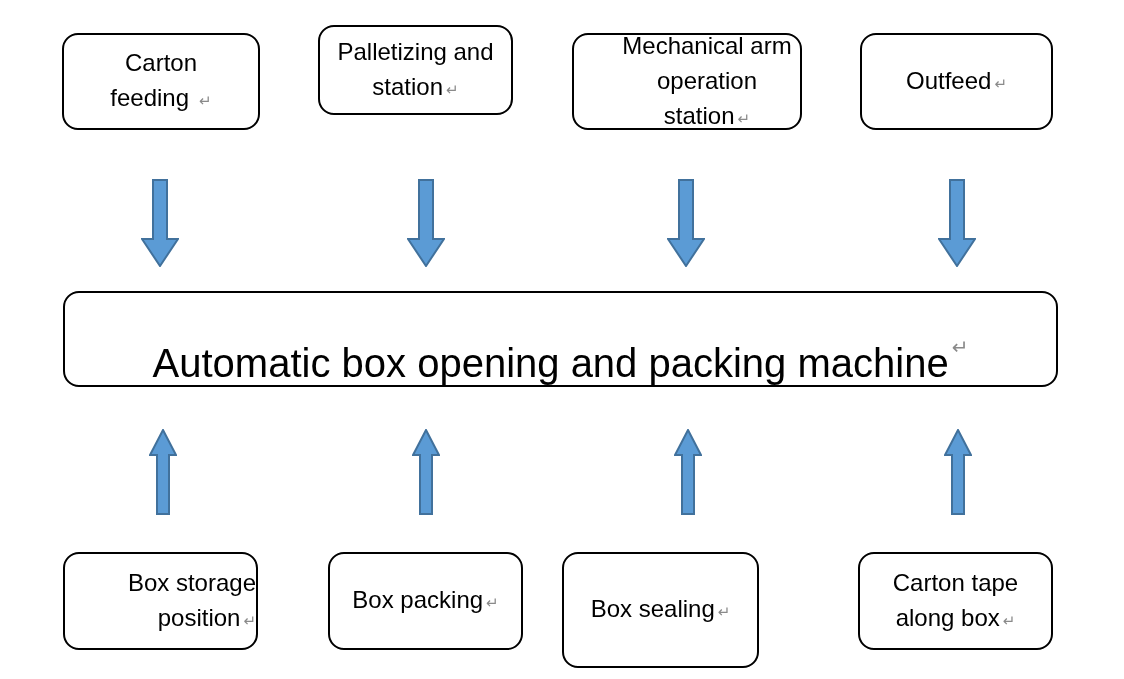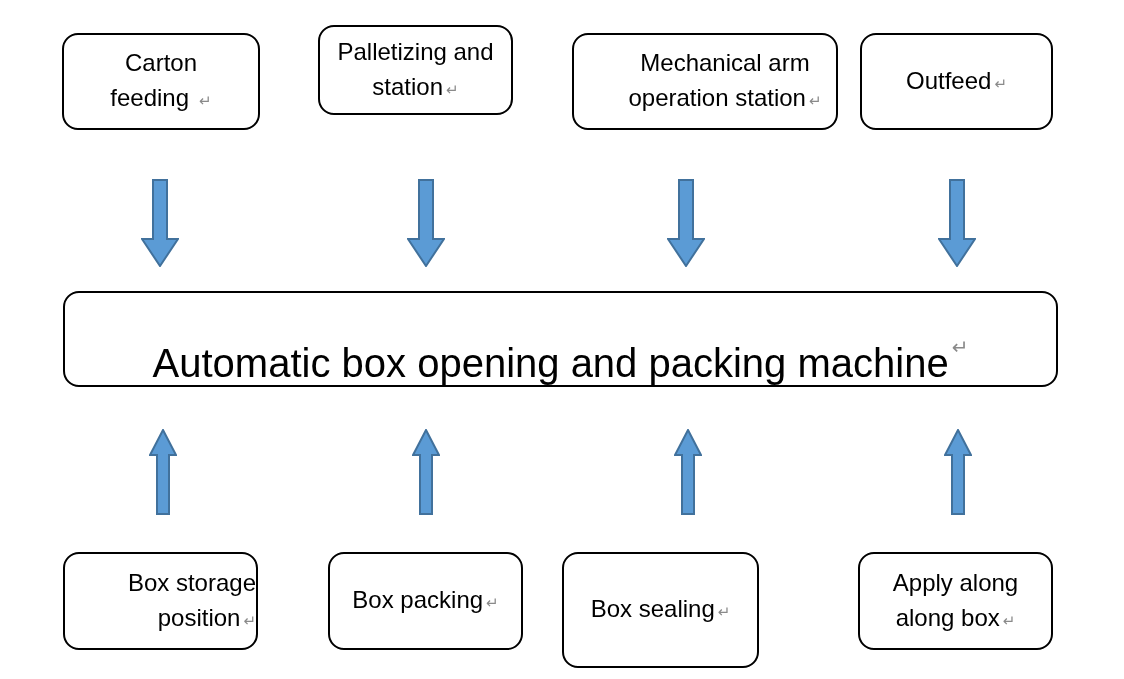--- a/index.html
+++ b/index.html
@@ -64,21 +64,21 @@
   <div class="node" style="left:62px;top:33px;width:198px;height:97px;">
     <div><span>Carton</span></div>
     <div><span>feeding</span><span class="cr gap">↵</span></div>
   </div>
 
   <div class="node" style="left:318px;top:25px;width:195px;height:90px;">
     <div><span>Palletizing and</span></div>
     <div><span>station</span><span class="cr">↵</span></div>
   </div>
 
-  <div class="node" style="left:572px;top:33px;width:266px;height:97px;padding-left:40px;">
+  <div class="node" style="left:572px;top:33px;width:230px;height:97px;padding-left:40px;">
     <div><span>Mechanical arm</span></div>
     <div><span>operation station</span><span class="cr">↵</span></div>
   </div>
 
   <div class="node" style="left:860px;top:33px;width:193px;height:97px;">
     <div><span>Outfeed</span><span class="cr">↵</span></div>
   </div>
 
   <div class="arrow" style="left:141px;top:179px;">
     <svg width="38" height="88" viewBox="0 0 38 88">
@@ -134,17 +134,17 @@
 
   <div class="node" style="left:328px;top:552px;width:195px;height:98px;">
     <div><span>Box packing</span><span class="cr">↵</span></div>
   </div>
 
   <div class="node" style="left:562px;top:552px;width:197px;height:116px;">
     <div><span>Box sealing</span><span class="cr">↵</span></div>
   </div>
 
   <div class="node" style="left:858px;top:552px;width:195px;height:98px;">
-    <div><span>Apply along</span></div>
+    <div><span>Carton tape</span></div>
     <div><span>along box</span><span class="cr">↵</span></div>
   </div>
 
 </div>
 
 </body></html>

